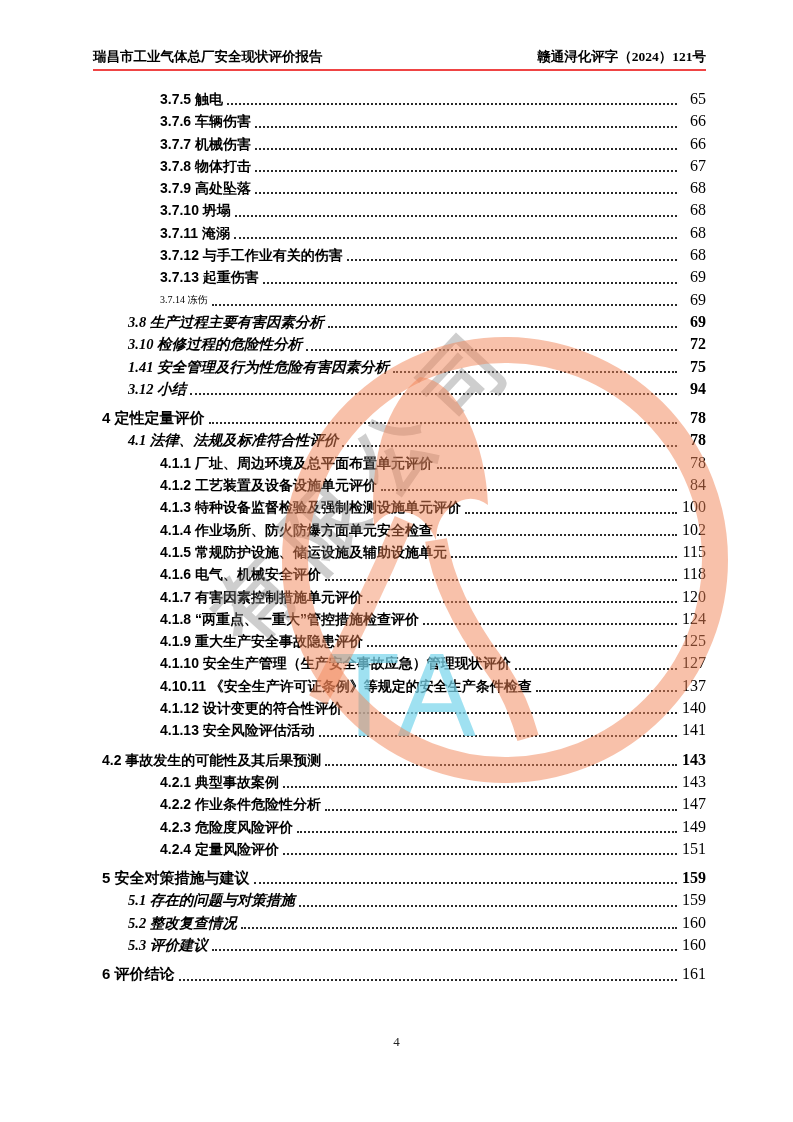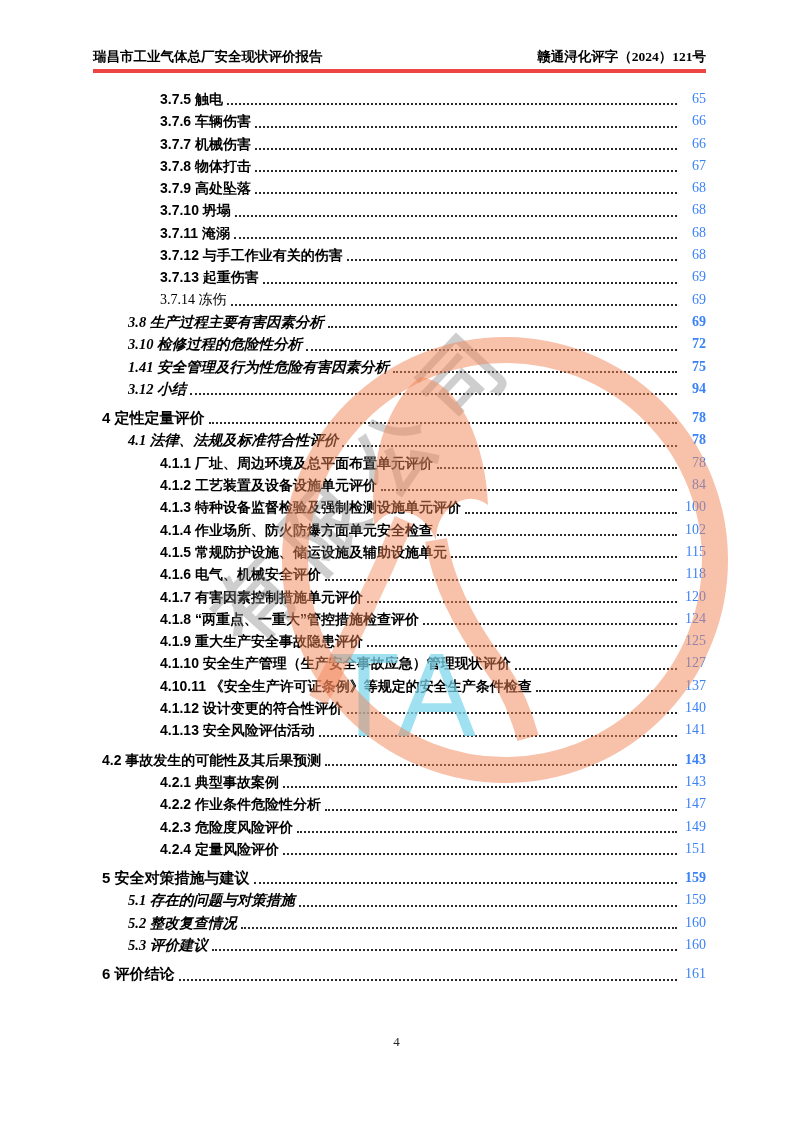--- a/index.html
+++ b/index.html
@@ -8,21 +8,21 @@
     width:793px;height:1122px;
     margin:0 auto;
     background:#ffffff;
     overflow:hidden;
     font-family:"Liberation Serif",serif;
   }
   
   #header{
     position:absolute;left:93px;right:87px;top:48px;
     display:flex;justify-content:space-between;align-items:flex-end;
-    border-bottom:4px solid #ef4444;
+    border-bottom:2px solid #ef4444;
     padding-bottom:3px;
     font-family:"Liberation Serif",serif;
     font-weight:bold;font-size:13.5px;color:#000;
     z-index:1;
   }
   
   #toc{
     position:absolute;left:93px;right:87px;top:88px;
     z-index:1;
   }
@@ -32,31 +32,31 @@
     color:#000;white-space:nowrap;
   }
   .toc-row.gap{margin-top:7px;}
   .ind0{padding-left:9px;}
   .ind1{padding-left:35px;}
   .ind2{padding-left:67px;}
   .t{flex:none;}
   .h1 .t{font-family:"Liberation Sans",sans-serif;font-weight:bold;font-size:15px;text-align:center;}
   .h3 .t{font-family:"Liberation Sans",sans-serif;font-weight:bold;font-size:14px;}
   .h2i .t{font-family:"Liberation Serif",serif;font-style:italic;font-weight:bold;font-size:14.5px;}
-  .plain .t{font-family:"Liberation Serif",serif;font-weight:normal;font-size:14px;}
+  .plain .t{font-family:"Liberation Serif",serif;font-weight:normal;font-size:10px;}
   .leader{
     flex:1 1 auto;
     border-bottom:2px dotted #2a2a2a;
     margin:0 3px 5px 4px;
     min-width:10px;
   }
   .pg{
     flex:none;
     font-family:"Liberation Serif",serif;
-    font-size:14px;color:#3b82f6;
+    font-size:16px;color:#000000;
     min-width:26px;text-align:right;
   }
   .pg.pgb{font-weight:bold;}
   
   #footer{
     position:absolute;left:0;right:0;top:1034px;
     text-align:center;
     font-family:"Liberation Serif",serif;
     font-size:13px;color:#222;
     z-index:1;

